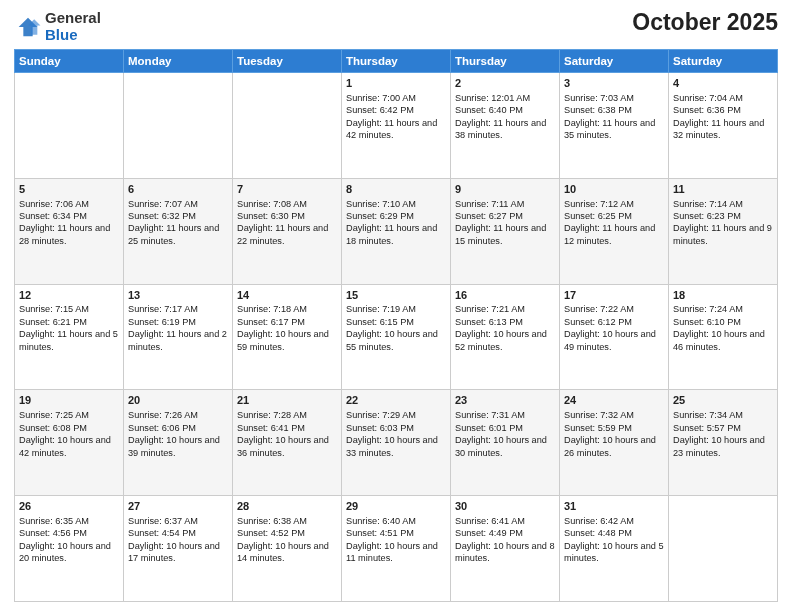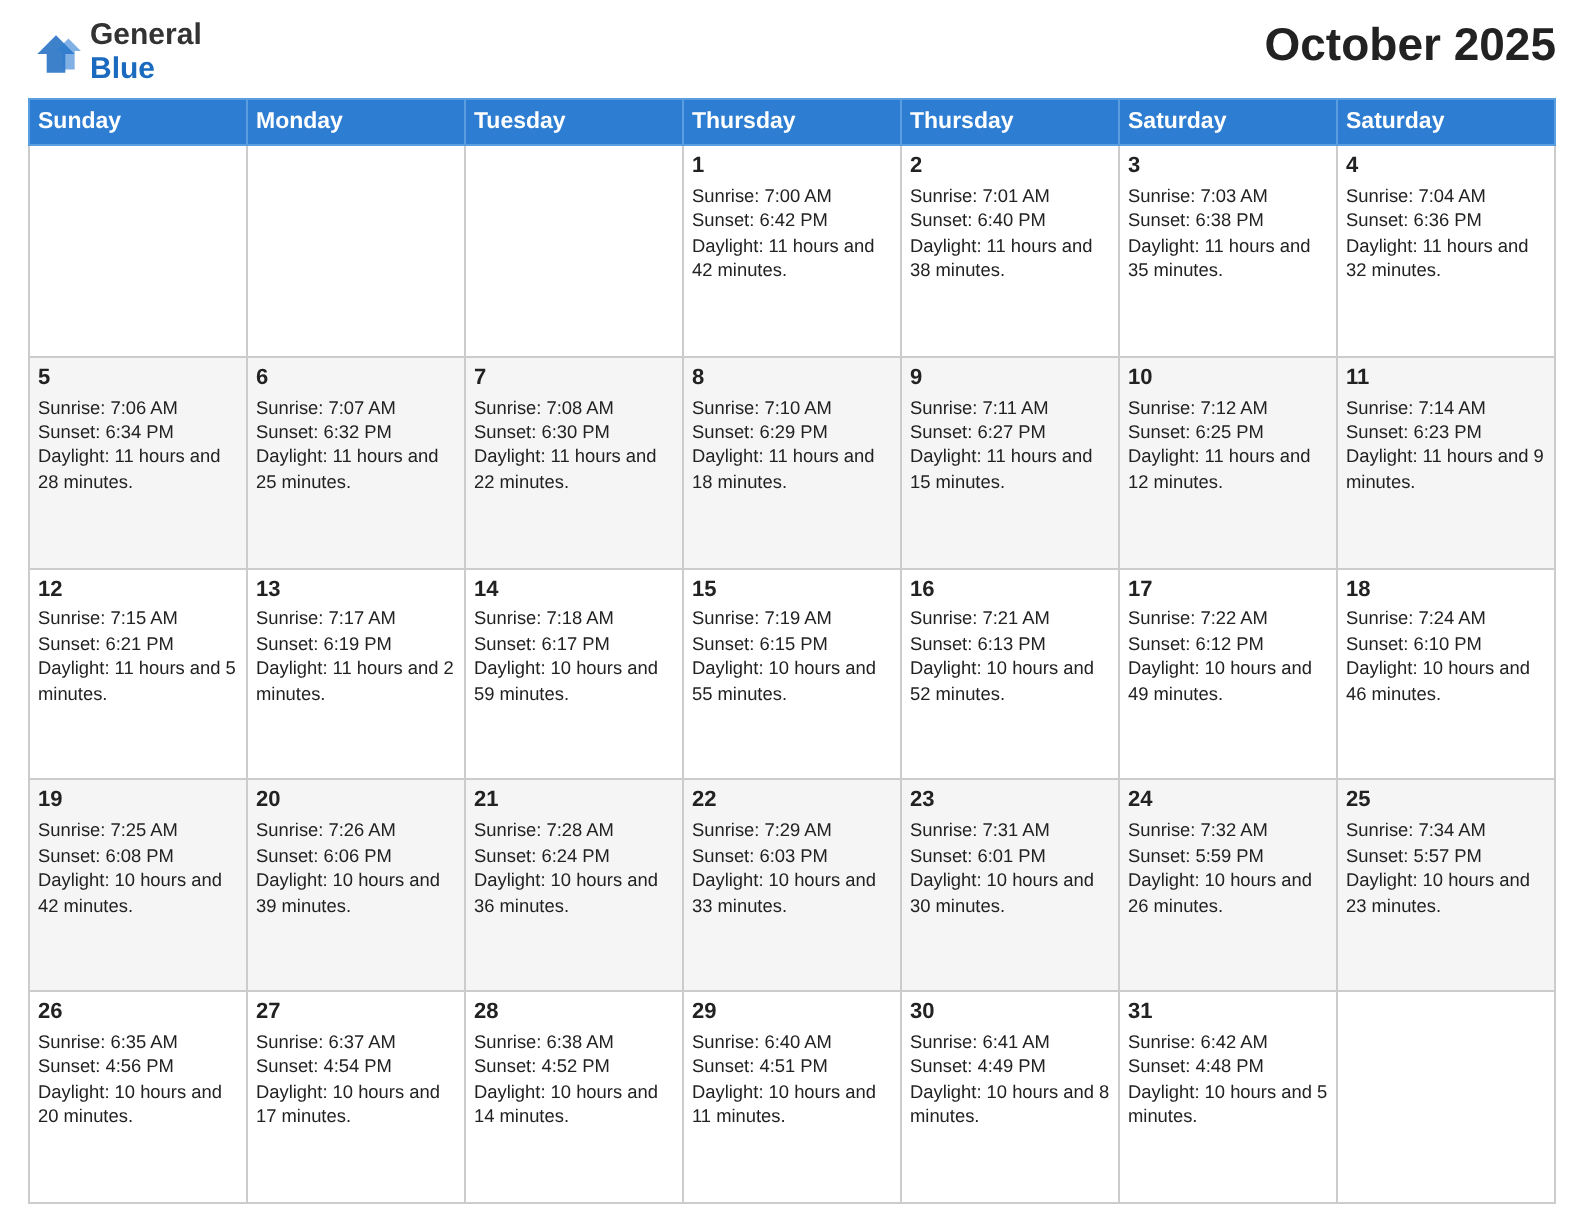--- a/index.html
+++ b/index.html
@@ -133,21 +133,21 @@
         <th>Saturday</th>
         <th>Saturday</th>
       </tr>
     </thead>
     <tbody id="calendar-body">
     <tr>
           <td class="empty-cell"></td>
           <td class="empty-cell"></td>
           <td class="empty-cell"></td>
           <td><span class="day-num">1</span><span>Sunrise: 7:00 AM</span><br><span>Sunset: 6:42 PM</span><br><span>Daylight: 11 hours and 42 minutes.</span></td>
-          <td><span class="day-num">2</span><span>Sunrise: 7:01 AM</span><br><span>Sunset: 6:40 PM</span><br><span>Daylight: 11 hours and 38 minutes.</span></td>
+          <td><span class="day-num">2</span><span>Sunrise: 12:01 AM</span><br><span>Sunset: 6:40 PM</span><br><span>Daylight: 11 hours and 38 minutes.</span></td>
           <td><span class="day-num">3</span><span>Sunrise: 7:03 AM</span><br><span>Sunset: 6:38 PM</span><br><span>Daylight: 11 hours and 35 minutes.</span></td>
           <td><span class="day-num">4</span><span>Sunrise: 7:04 AM</span><br><span>Sunset: 6:36 PM</span><br><span>Daylight: 11 hours and 32 minutes.</span></td>
         </tr>
         <tr class="row-alt">
           <td><span class="day-num">5</span><span>Sunrise: 7:06 AM</span><br><span>Sunset: 6:34 PM</span><br><span>Daylight: 11 hours and 28 minutes.</span></td>
           <td><span class="day-num">6</span><span>Sunrise: 7:07 AM</span><br><span>Sunset: 6:32 PM</span><br><span>Daylight: 11 hours and 25 minutes.</span></td>
           <td><span class="day-num">7</span><span>Sunrise: 7:08 AM</span><br><span>Sunset: 6:30 PM</span><br><span>Daylight: 11 hours and 22 minutes.</span></td>
           <td><span class="day-num">8</span><span>Sunrise: 7:10 AM</span><br><span>Sunset: 6:29 PM</span><br><span>Daylight: 11 hours and 18 minutes.</span></td>
           <td><span class="day-num">9</span><span>Sunrise: 7:11 AM</span><br><span>Sunset: 6:27 PM</span><br><span>Daylight: 11 hours and 15 minutes.</span></td>
           <td><span class="day-num">10</span><span>Sunrise: 7:12 AM</span><br><span>Sunset: 6:25 PM</span><br><span>Daylight: 11 hours and 12 minutes.</span></td>
@@ -158,21 +158,21 @@
           <td><span class="day-num">13</span><span>Sunrise: 7:17 AM</span><br><span>Sunset: 6:19 PM</span><br><span>Daylight: 11 hours and 2 minutes.</span></td>
           <td><span class="day-num">14</span><span>Sunrise: 7:18 AM</span><br><span>Sunset: 6:17 PM</span><br><span>Daylight: 10 hours and 59 minutes.</span></td>
           <td><span class="day-num">15</span><span>Sunrise: 7:19 AM</span><br><span>Sunset: 6:15 PM</span><br><span>Daylight: 10 hours and 55 minutes.</span></td>
           <td><span class="day-num">16</span><span>Sunrise: 7:21 AM</span><br><span>Sunset: 6:13 PM</span><br><span>Daylight: 10 hours and 52 minutes.</span></td>
           <td><span class="day-num">17</span><span>Sunrise: 7:22 AM</span><br><span>Sunset: 6:12 PM</span><br><span>Daylight: 10 hours and 49 minutes.</span></td>
           <td><span class="day-num">18</span><span>Sunrise: 7:24 AM</span><br><span>Sunset: 6:10 PM</span><br><span>Daylight: 10 hours and 46 minutes.</span></td>
         </tr>
         <tr class="row-alt">
           <td><span class="day-num">19</span><span>Sunrise: 7:25 AM</span><br><span>Sunset: 6:08 PM</span><br><span>Daylight: 10 hours and 42 minutes.</span></td>
           <td><span class="day-num">20</span><span>Sunrise: 7:26 AM</span><br><span>Sunset: 6:06 PM</span><br><span>Daylight: 10 hours and 39 minutes.</span></td>
-          <td><span class="day-num">21</span><span>Sunrise: 7:28 AM</span><br><span>Sunset: 6:24 PM</span><br><span>Daylight: 10 hours and 36 minutes.</span></td>
+          <td><span class="day-num">21</span><span>Sunrise: 7:28 AM</span><br><span>Sunset: 6:41 PM</span><br><span>Daylight: 10 hours and 36 minutes.</span></td>
           <td><span class="day-num">22</span><span>Sunrise: 7:29 AM</span><br><span>Sunset: 6:03 PM</span><br><span>Daylight: 10 hours and 33 minutes.</span></td>
           <td><span class="day-num">23</span><span>Sunrise: 7:31 AM</span><br><span>Sunset: 6:01 PM</span><br><span>Daylight: 10 hours and 30 minutes.</span></td>
           <td><span class="day-num">24</span><span>Sunrise: 7:32 AM</span><br><span>Sunset: 5:59 PM</span><br><span>Daylight: 10 hours and 26 minutes.</span></td>
           <td><span class="day-num">25</span><span>Sunrise: 7:34 AM</span><br><span>Sunset: 5:57 PM</span><br><span>Daylight: 10 hours and 23 minutes.</span></td>
         </tr>
         <tr>
           <td><span class="day-num">26</span><span>Sunrise: 6:35 AM</span><br><span>Sunset: 4:56 PM</span><br><span>Daylight: 10 hours and 20 minutes.</span></td>
           <td><span class="day-num">27</span><span>Sunrise: 6:37 AM</span><br><span>Sunset: 4:54 PM</span><br><span>Daylight: 10 hours and 17 minutes.</span></td>
           <td><span class="day-num">28</span><span>Sunrise: 6:38 AM</span><br><span>Sunset: 4:52 PM</span><br><span>Daylight: 10 hours and 14 minutes.</span></td>
           <td><span class="day-num">29</span><span>Sunrise: 6:40 AM</span><br><span>Sunset: 4:51 PM</span><br><span>Daylight: 10 hours and 11 minutes.</span></td>

